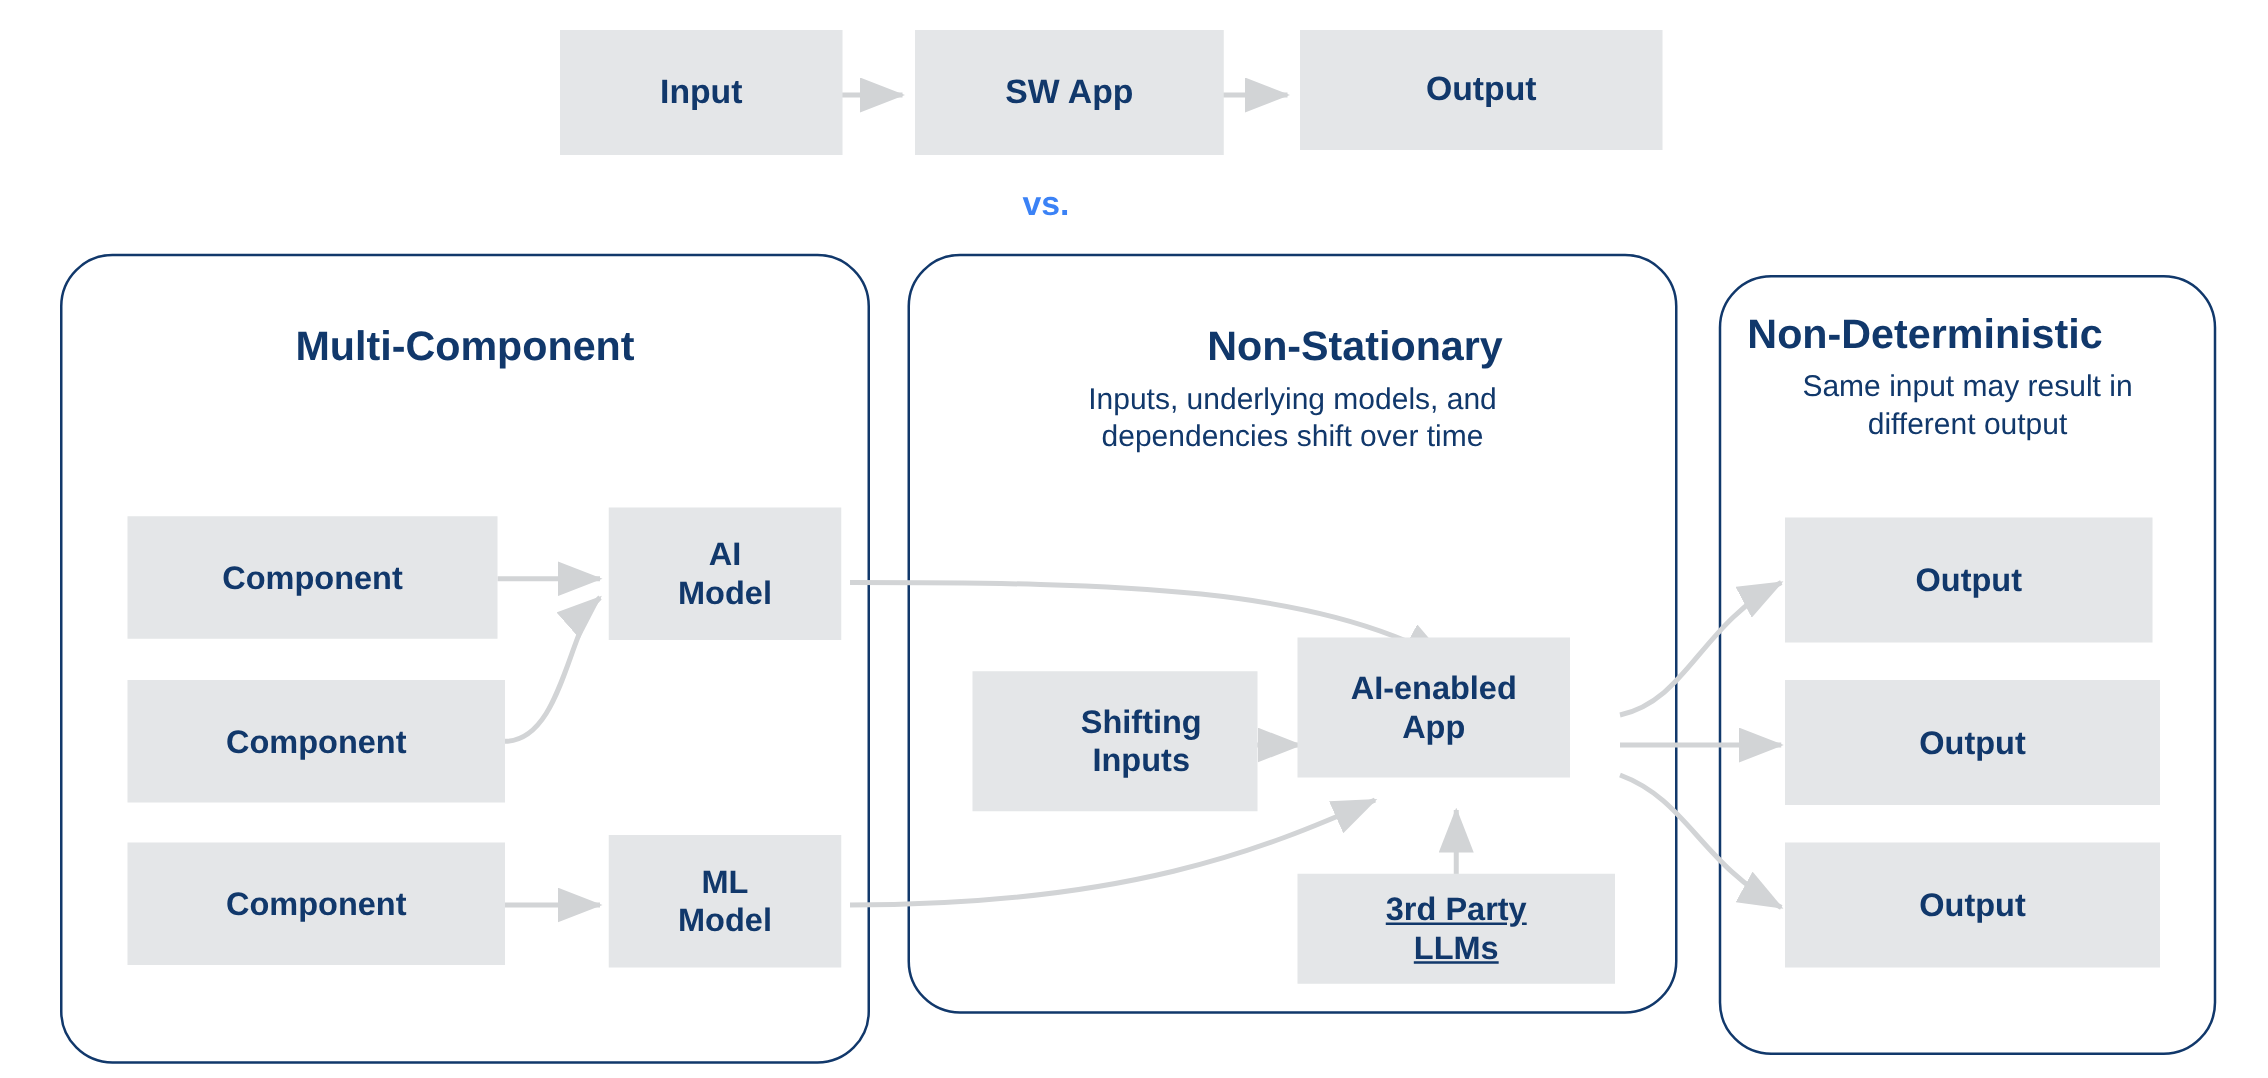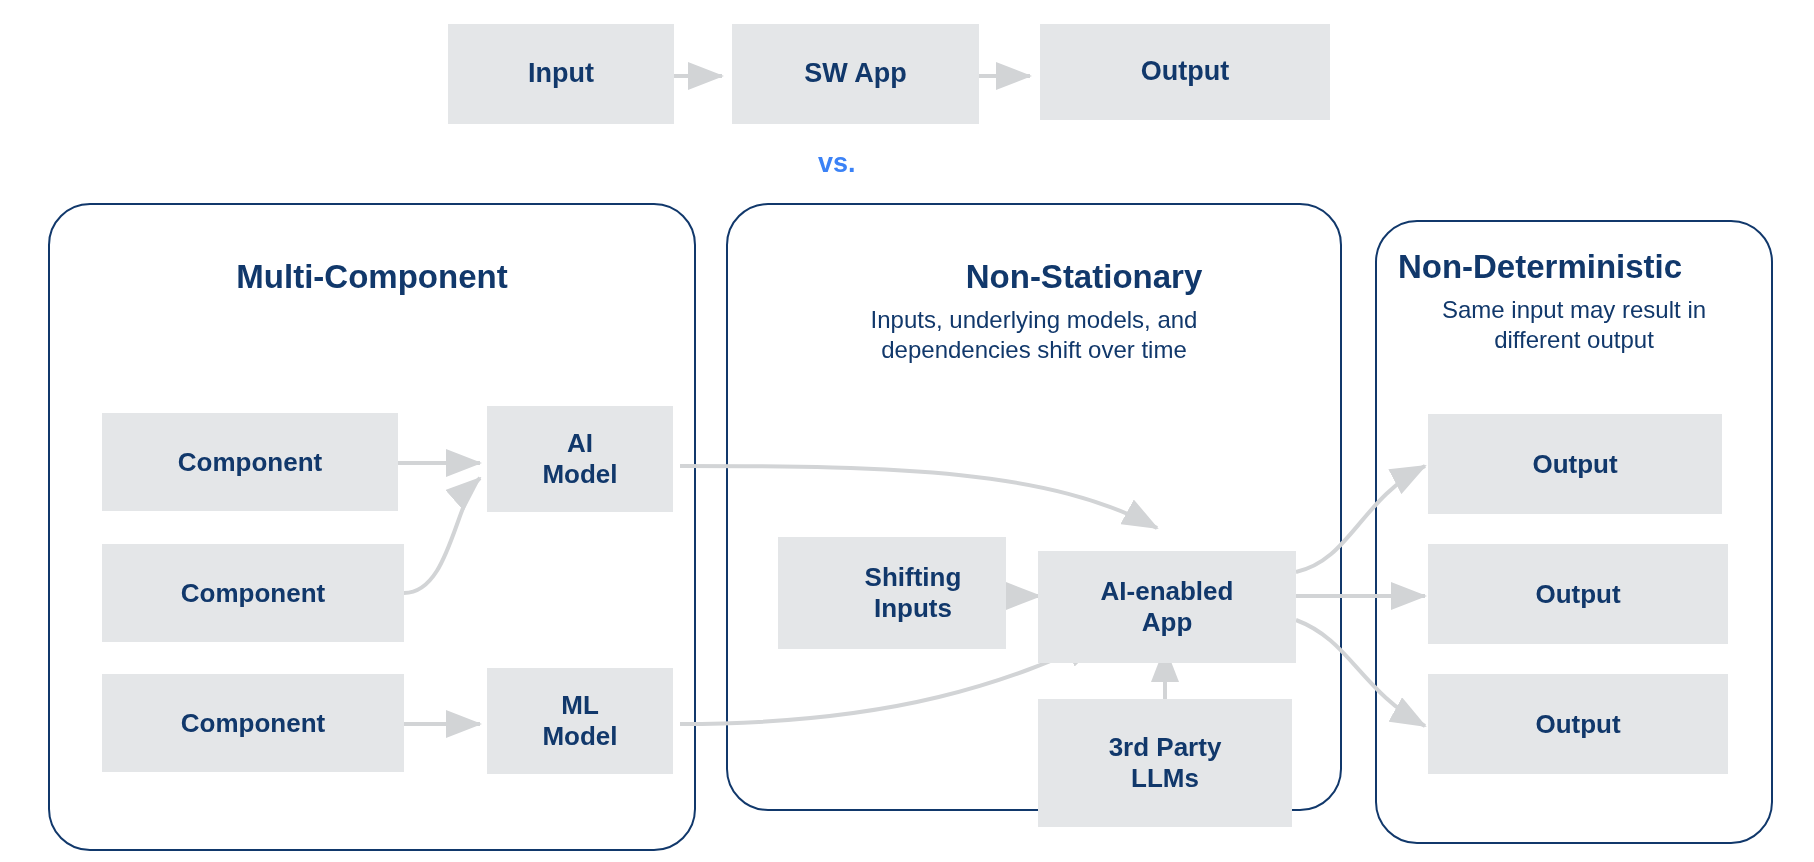--- a/index.html
+++ b/index.html
@@ -127,23 +127,23 @@
   <div class="node" style="left:487px; top:668px; width:186px; height:106px; font-size:26px;">ML
 Model</div>
 
   <div class="panel" style="left:726px; top:203px; width:616px; height:608px;"></div>
   <div class="panel-title" style="left:726px; top:258px; width:716px; font-size:33px;">Non-Stationary</div>
   <div class="panel-sub" style="left:746px; top:305px; width:576px; font-size:24px;">Inputs, underlying models, and
 dependencies shift over time</div>
 
   <div class="node" style="left:778px; top:537px; width:228px; height:112px; font-size:26px;padding-left:48px;">Shifting
 Inputs</div>
-  <div class="node" style="left:1038px; top:551px; width:258px; height:112px; font-size:26px;">AI-enabled
+  <div class="node" style="left:1038px; top:510px; width:218px; height:112px; font-size:26px;">AI-enabled
 App</div>
-  <div class="node" style="left:1038px; top:699px; width:254px; height:128px; font-size:26px;">3rd Party
+  <div class="node" style="left:1038px; top:699px; width:254px; height:88px; font-size:26px;text-decoration:underline;">3rd Party
 LLMs</div>
 
   <div class="panel" style="left:1375px; top:220px; width:398px; height:624px;"></div>
   <div class="panel-title" style="left:1375px; top:248px; width:330px; font-size:33px;">Non-Deterministic</div>
   <div class="panel-sub" style="left:1385px; top:295px; width:378px; font-size:24px;">Same input may result in
 different output</div>
 
   <div class="node" style="left:1428px; top:414px; width:294px; height:100px; font-size:26px;">Output</div>
   <div class="node" style="left:1428px; top:544px; width:300px; height:100px; font-size:26px;">Output</div>
   <div class="node" style="left:1428px; top:674px; width:300px; height:100px; font-size:26px;">Output</div>

